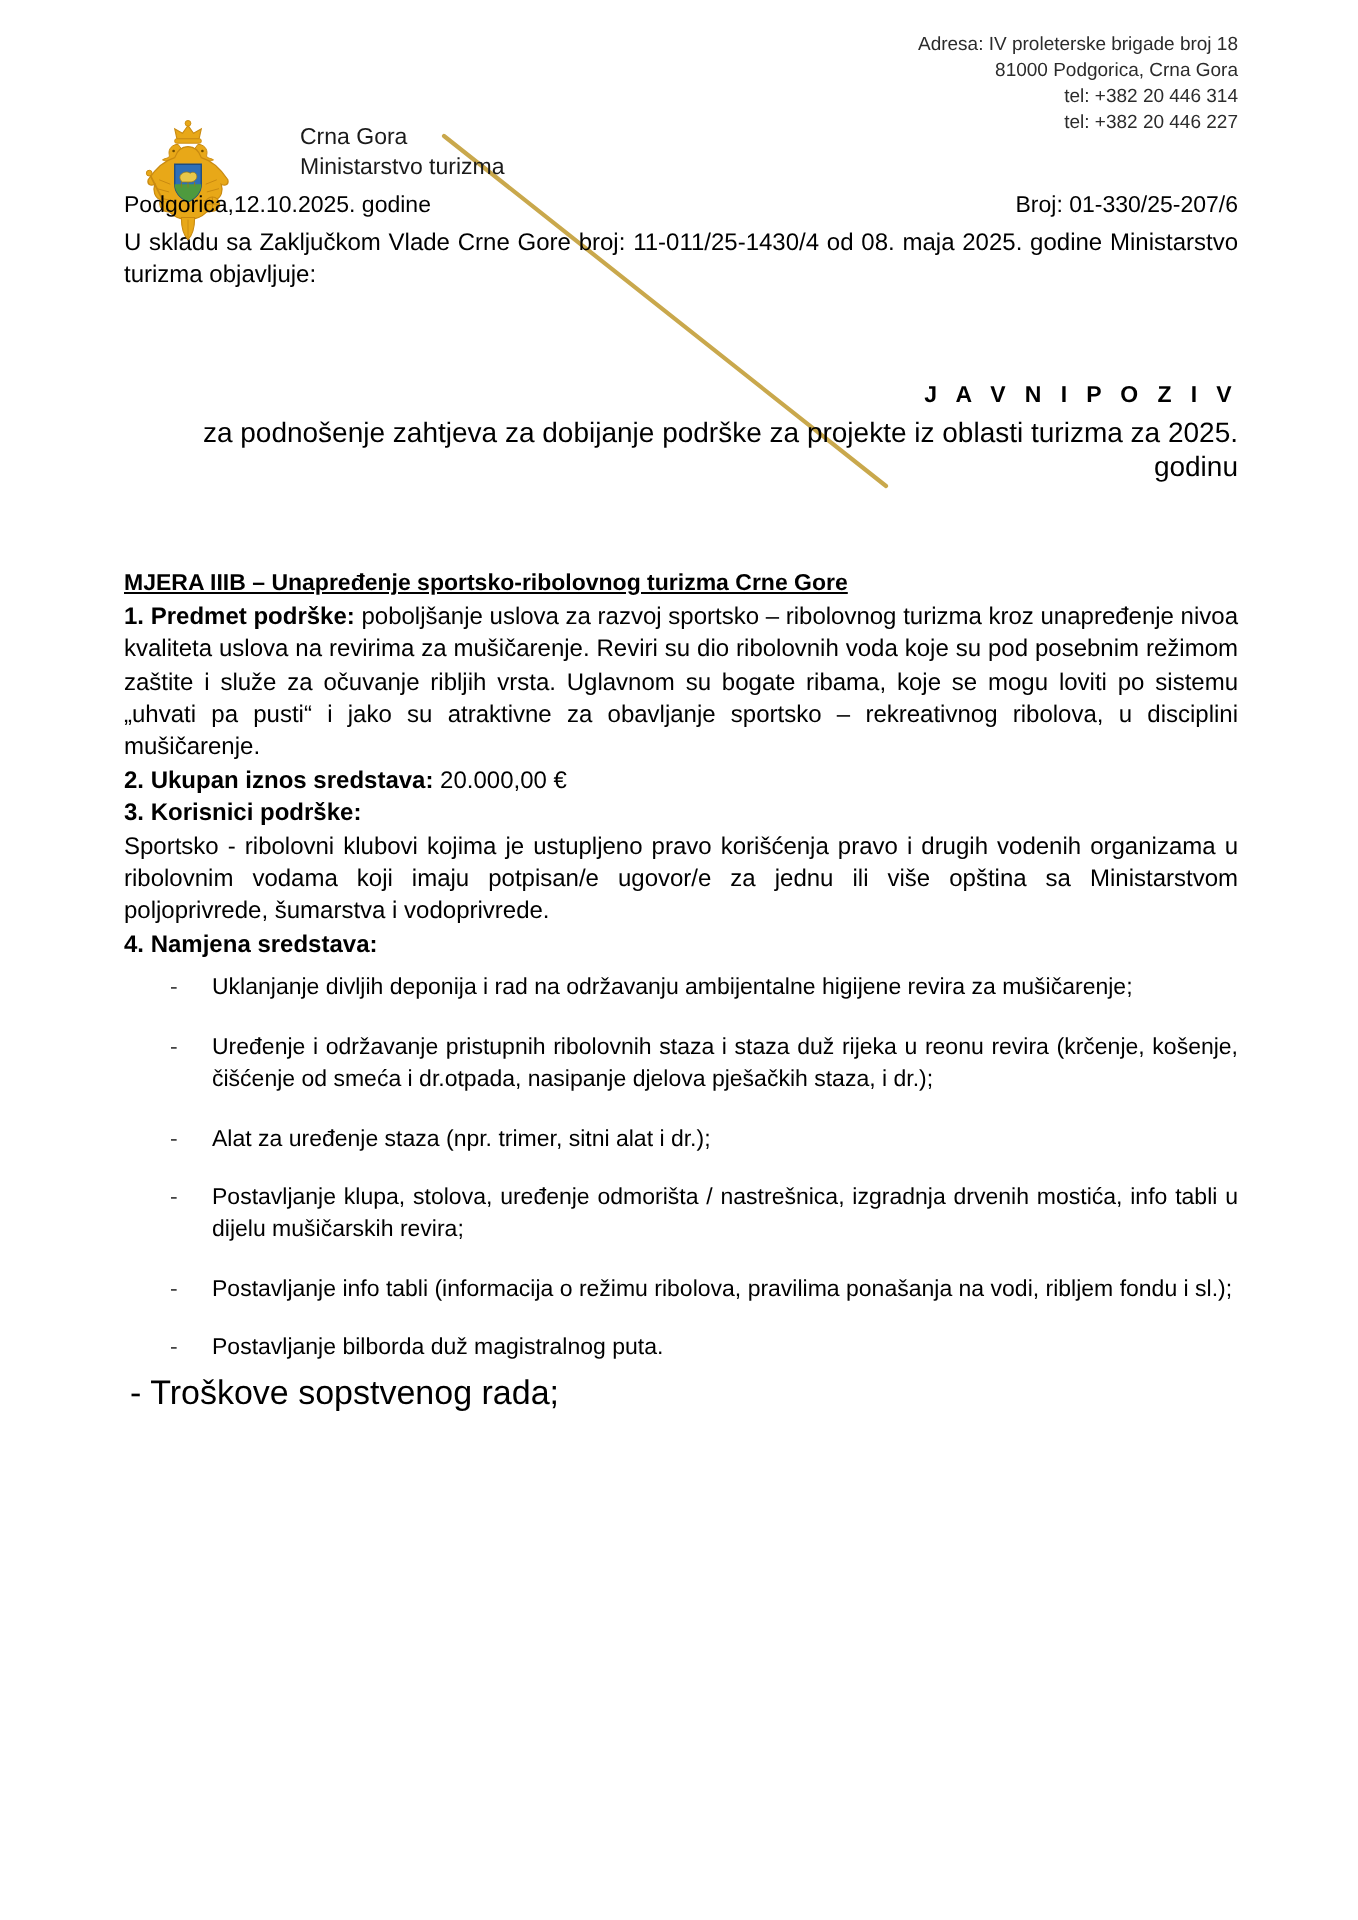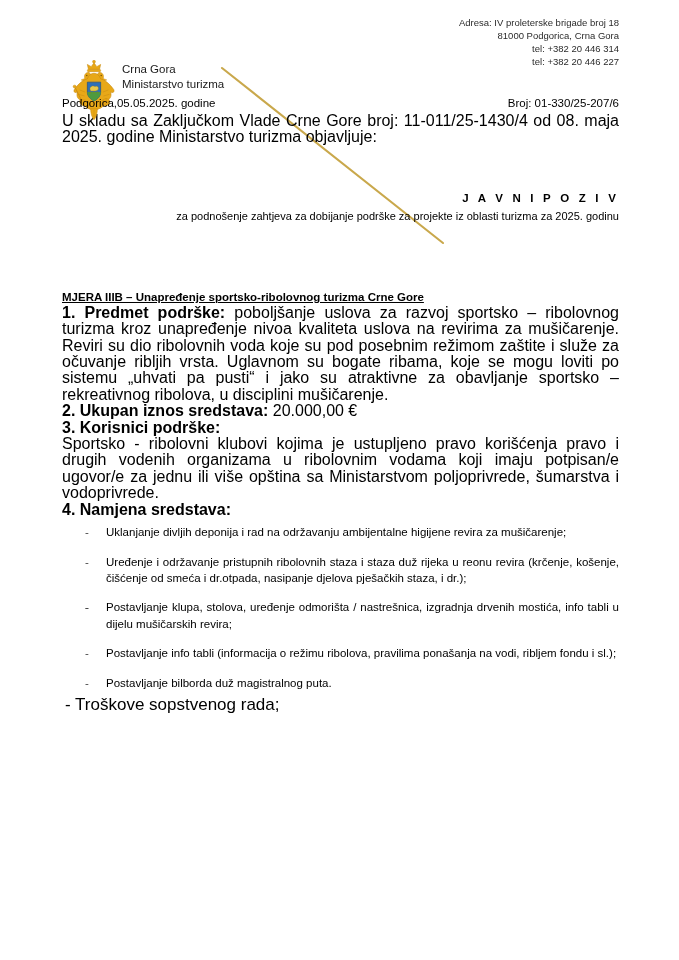--- a/index.html
+++ b/index.html
@@ -37,21 +37,21 @@
     box-sizing: border-box;
   }
   .emblem {
     width: 56px;
     height: 62px;
     flex: 0 0 56px;
     margin-left: 4px;
     margin-top: 2px;
   }
   .org-block {
-    margin-left: 0;
+    margin-left: 28px;
     margin-top: 4px;
     font-size: 11.5px;
     line-height: 15px;
     color: #1a1a1a;
   }
   .addr-block {
     position: absolute;
     right: 0;
     top: 16px;
     text-align: right;
@@ -95,35 +95,35 @@
     margin-top: 44px;
     text-align: right;
   }
   .title-main {
     font-size: 11.5px;
     font-weight: bold;
     letter-spacing: 3.2px;
     line-height: 17px;
   }
   .title-sub {
-    font-size: 11px;
+    font-size: 14px;
     line-height: 17px;
     margin-top: 1px;
   }
 
   .measure {
-    margin-top: 64px;
+    margin-top: 42px;
     font-size: 11.5px;
     font-weight: bold;
     text-decoration: underline;
     line-height: 16px;
   }
 
   p.para {
-    font-size: 16px;
+    font-size: 12px;
     line-height: 16.4px;
     text-align: justify;
     margin: 0;
   }
   .m-top-14 { margin-top: 14px; }
   .m-top-18 { margin-top: 18px; }
   .m-top-22 { margin-top: 22px; }
   .m-top-30 { margin-top: 30px; }
   .m-top-34 { margin-top: 34px; }
 
@@ -214,21 +214,21 @@
 
       <div class="addr-block">
         <div>Adresa: IV proleterske brigade broj 18</div>
         <div>81000 Podgorica, Crna Gora</div>
         <div>tel: +382 20 446 314</div>
         <div>tel: +382 20 446 227</div>
       </div>
     </div>
 
     <div class="datarow">
-      <span>Podgorica,05.05.2025. godine</span>
+      <span>Podgorica,12.10.2025. godine</span>
       <span class="right">Broj: 01-330/25-207/6</span>
     </div>
 
     <p class="para intro">U skladu sa Zaključkom Vlade Crne Gore broj: 11-011/25-1430/4 od 08. maja 2025. godine Ministarstvo turizma objavljuje:</p>
 
     <div class="title-wrap">
       <div class="title-main">J A V N I   P O Z I V</div>
       <div class="title-sub">za podnošenje zahtjeva za dobijanje podrške za projekte iz oblasti turizma za 2025. godinu</div>
     </div>
 
@@ -250,20 +250,21 @@
       <li>
         <span class="dash">-</span>
         <span>Uklanjanje divljih deponija i rad na održavanju ambijentalne higijene revira za mušičarenje;</span>
       </li>
       <li>
         <span class="dash">-</span>
         <span>Uređenje i održavanje pristupnih ribolovnih staza i staza duž rijeka u reonu revira (krčenje, košenje, čišćenje od smeća i dr.otpada, nasipanje djelova pješačkih staza, i dr.);</span>
       </li>
       <li>
         <span class="dash">-</span>
+        <span>Alat za uređenje staza (npr. trimer, sitni alat i dr.);</span>
       </li>
       <li>
         <span class="dash">-</span>
         <span>Postavljanje klupa, stolova, uređenje odmorišta / nastrešnica, izgradnja drvenih mostića, info tabli u dijelu mušičarskih revira;</span>
       </li>
       <li>
         <span class="dash">-</span>
         <span>Postavljanje info tabli (informacija o režimu ribolova, pravilima ponašanja na vodi, ribljem fondu i sl.);</span>
       </li>
       <li>

